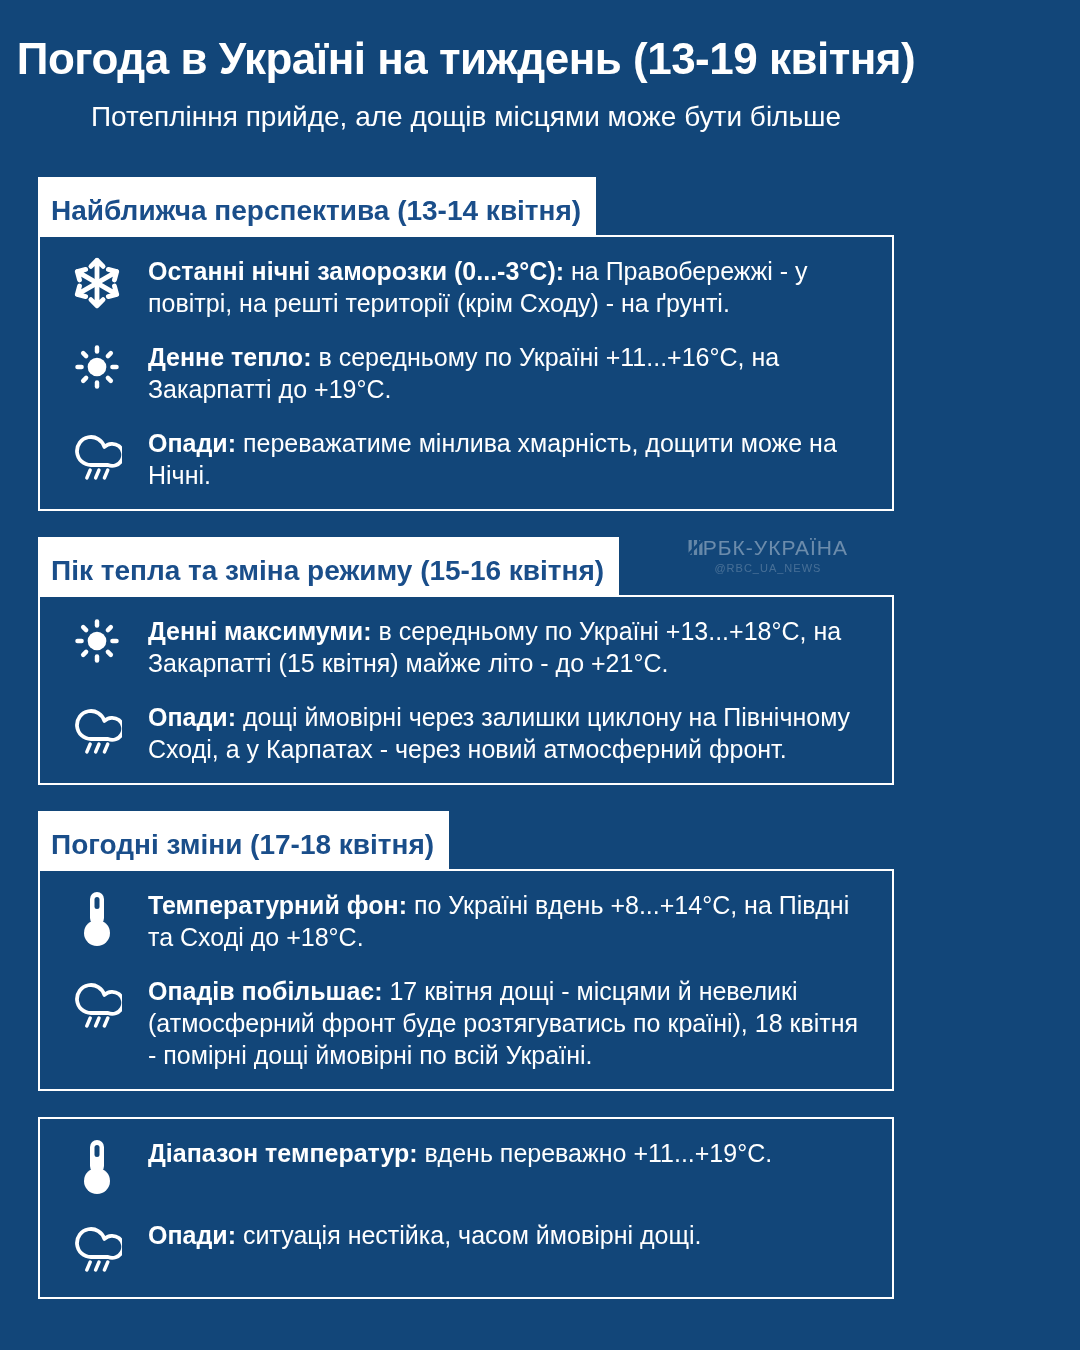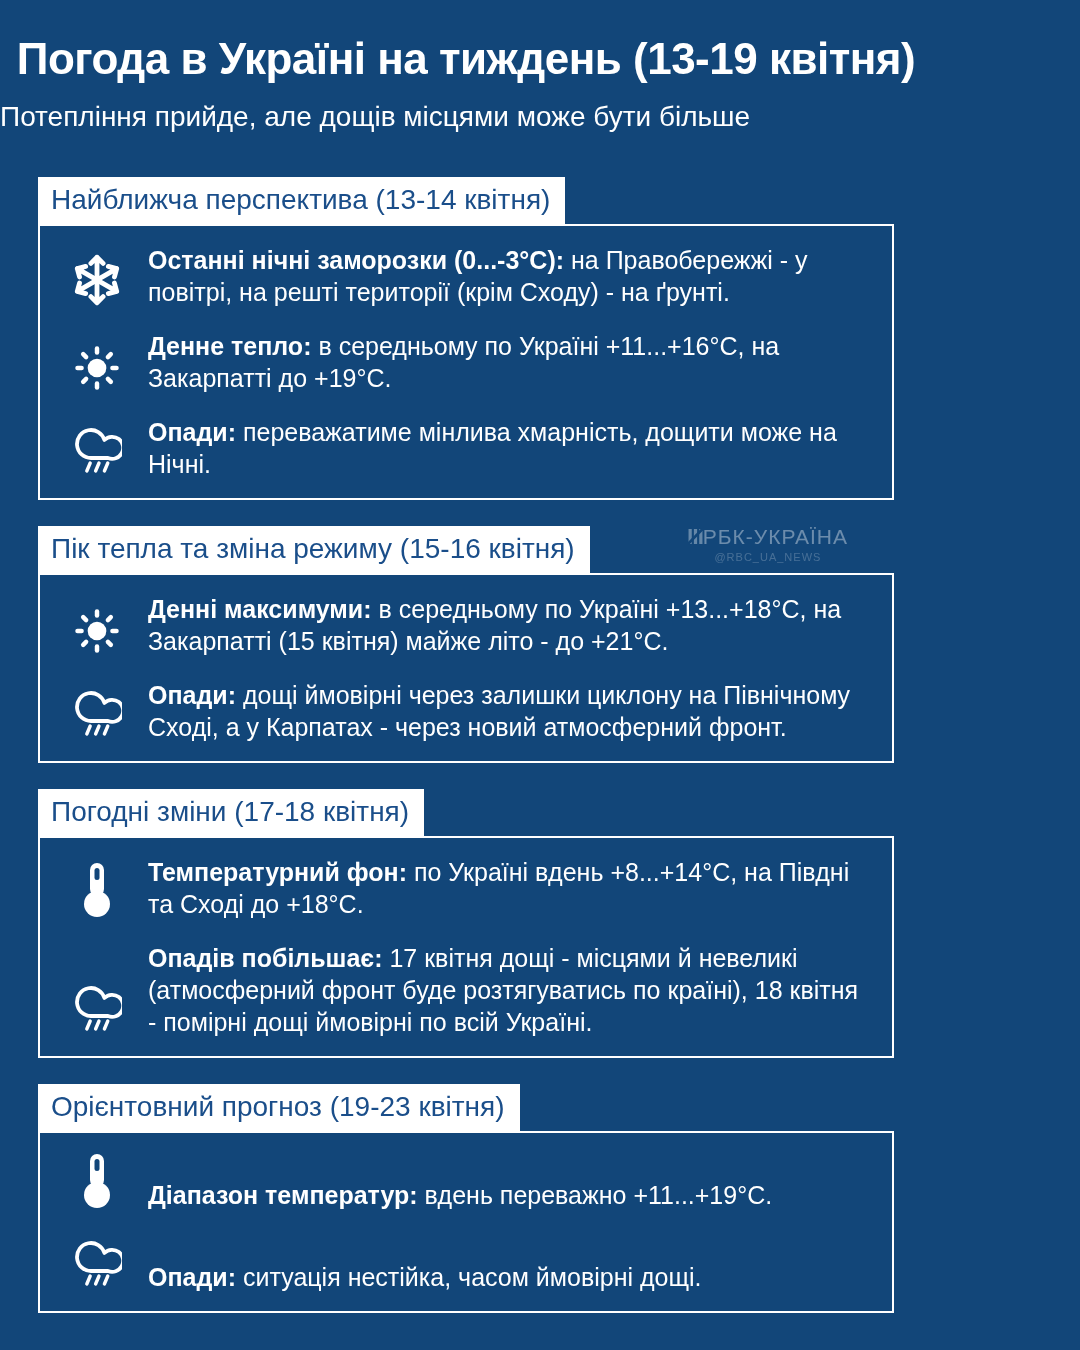--- a/index.html
+++ b/index.html
@@ -15,38 +15,38 @@
     font-family:"Liberation Sans","DejaVu Sans",sans-serif;
     color:var(--white);
   }
   .page{width:932px;height:1350px;position:relative;padding-top:34px;}
 
   .title{
     text-align:center;font-weight:bold;font-size:44px;line-height:1.15;
     letter-spacing:-0.5px;
   }
   .subtitle{
-    font-size:28px;font-weight:normal;margin-top:16px;
+    text-align:center;font-size:28px;font-weight:normal;margin-top:16px;
   }
 
   .section{margin:0 38px;position:relative;}
   .section.first{margin-top:44px;}
   .section + .section{margin-top:26px;}
 
   .section-header{
     display:inline-block;background:var(--white);color:var(--header-text);
-    font-weight:normal;font-size:28px;line-height:1;
-    padding:9px 15px 10px 13px;vertical-align:bottom;
+    font-weight:bold;font-size:28px;line-height:1;
+    padding:20px 15px 10px 13px;vertical-align:bottom;
   }
   .panel{
     border:2px solid var(--white);
     padding:18px 20px 18px 18px;
     display:flex;flex-direction:column;gap:22px;
   }
-  .row{display:flex;align-items:flex-end;}
+  .row{display:flex;align-items:flex-start;}
   .icon-cell{
     flex:0 0 78px;display:flex;align-items:center;justify-content:center;
   }
   .row-text{
     font-size:25px;line-height:32px;font-weight:normal;
     margin-left:12px;flex:1 1 auto;
   }
   .lead{font-weight:bold;}
 
   .watermark{
@@ -187,21 +187,20 @@
             <path d="M13 21.5 l-1.7 4" stroke-width="1.7"></path>
             <path d="M17.4 21.5 l-1.7 4" stroke-width="1.7"></path>
           </svg>
         </span>
         <p class="row-text"><span class="lead">Опадів побільшає:</span> <span>17 квітня дощі - місцями й невеликі (атмосферний фронт буде розтягуватись по країні), 18 квітня - помірні дощі ймовірні по всій Україні.</span></p>
       </div>
     </div>
   </div>
 
   <div class="section">
-    <div class="section-header">Орієнтовний прогноз (19-23 квітня)</div>
     <div class="panel">
       <div class="row">
         <span class="icon-cell">
           <svg width="46" height="60" viewBox="0 0 46 60">
             <rect x="16" y="3" width="14" height="33" rx="7" fill="#FFFFFF"></rect>
             <circle cx="23" cy="44" r="13" fill="#FFFFFF"></circle>
             <rect x="20.5" y="8" width="5" height="12" rx="2.5" fill="#124679"></rect>
           </svg>
         </span>
         <p class="row-text"><span class="lead">Діапазон температур:</span> <span>вдень переважно +11...+19°С.</span></p>

